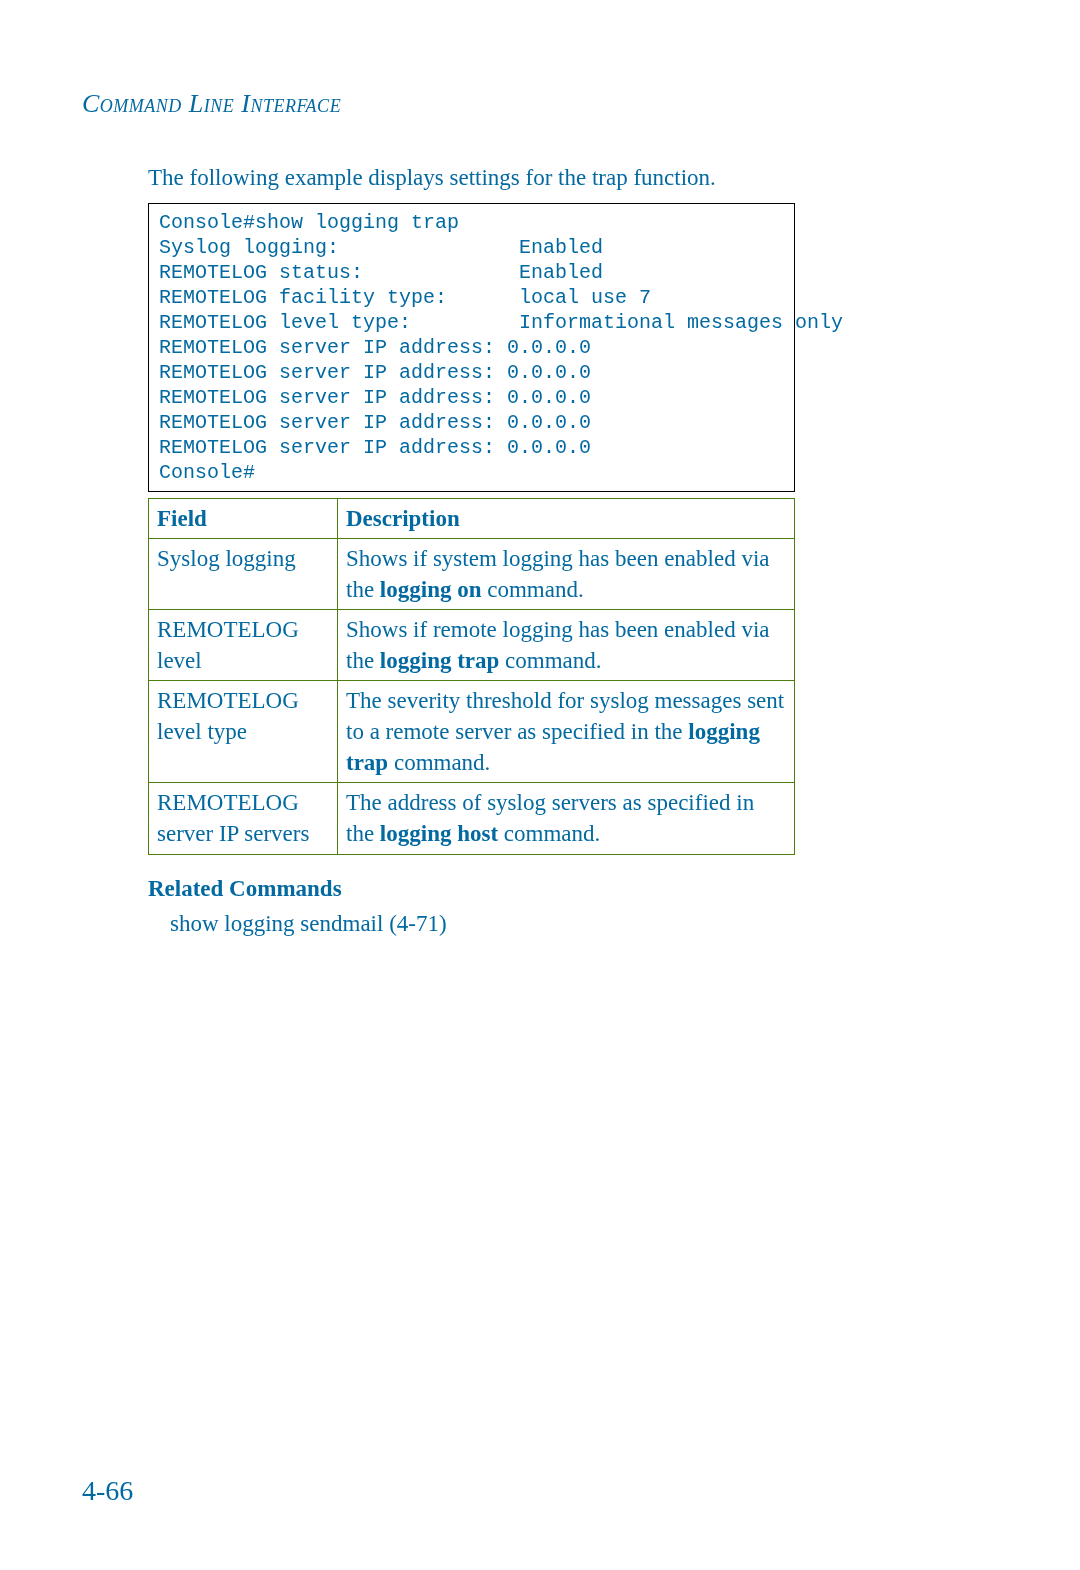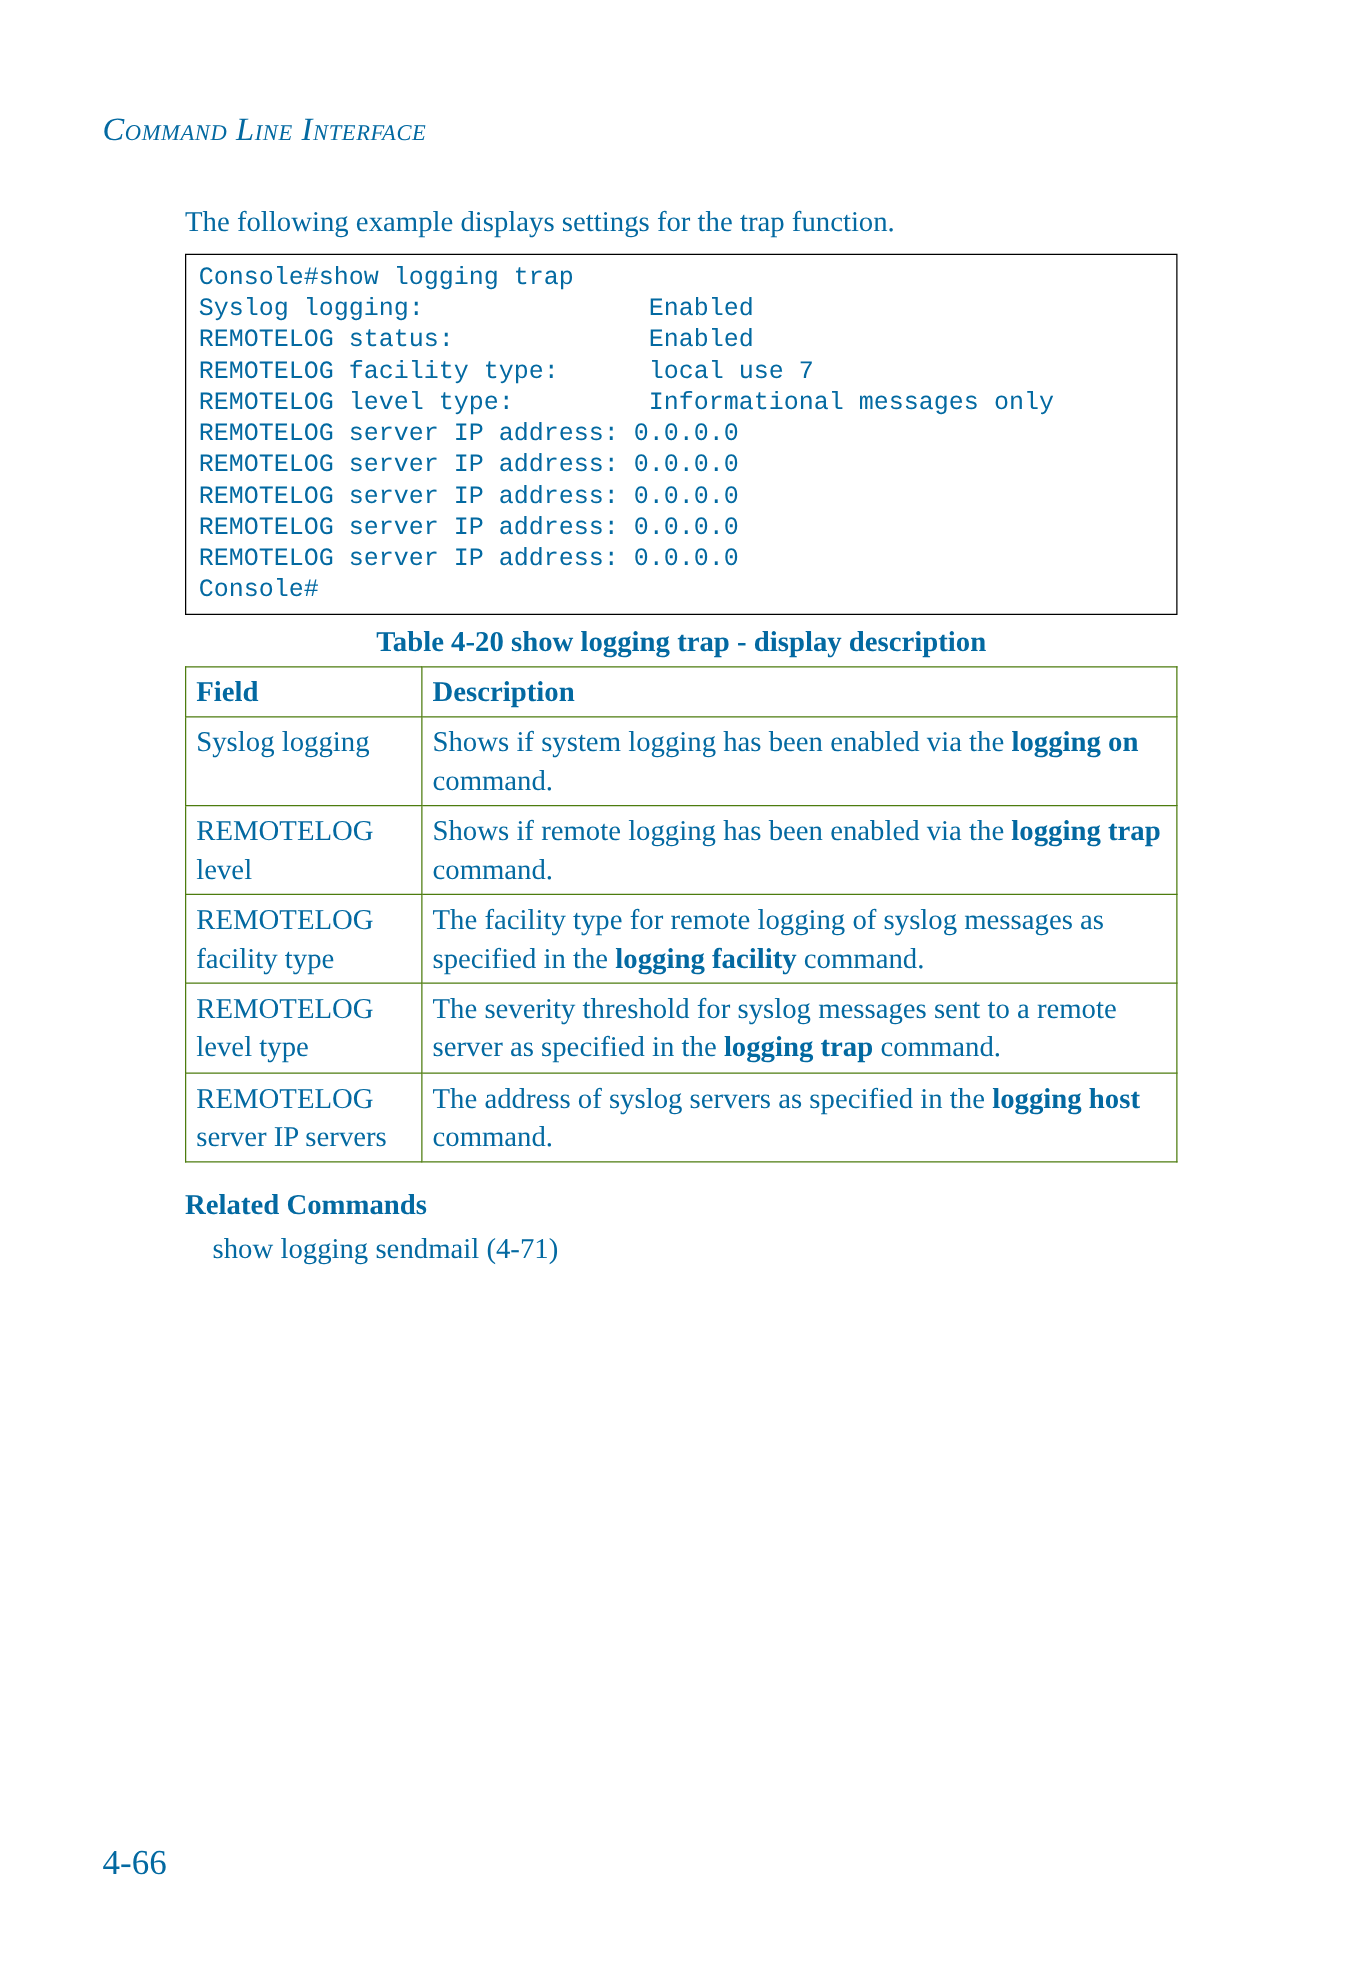--- a/index.html
+++ b/index.html
@@ -24,21 +24,21 @@
     left: 82px;
     font-variant: small-caps;
     font-style: italic;
     font-size: 26px;
     letter-spacing: 0.5px;
   }
   .body {
     position: absolute;
     top: 162px;
     left: 148px;
-    width: 794px;
+    width: 647px;
   }
   .intro {
     margin: 0 0 10px 0;
   }
   .console-box {
     border: 1px solid #000;
     padding: 6px 20px 6px 10px;
     font-family: "Courier New", Courier, monospace;
     font-size: 20px;
     white-space: pre;
@@ -97,46 +97,39 @@
 <span>REMOTELOG status:             Enabled</span>
 <span>REMOTELOG facility type:      local use 7</span>
 <span>REMOTELOG level type:         Informational messages only</span>
 <span>REMOTELOG server IP address: 0.0.0.0</span>
 <span>REMOTELOG server IP address: 0.0.0.0</span>
 <span>REMOTELOG server IP address: 0.0.0.0</span>
 <span>REMOTELOG server IP address: 0.0.0.0</span>
 <span>REMOTELOG server IP address: 0.0.0.0</span>
 <span>Console#</span></div>
 
-    <div class="table-caption">Table 4-20  show logging trap - display description</div>
 
     <table class="desc">
       <thead>
         <tr>
           <th class="col-field">Field</th>
           <th>Description</th>
         </tr>
       </thead>
       <tbody>
         <tr>
           <td>Syslog logging</td>
           <td>
             <span>Shows if system logging has been enabled via the </span><b>logging on</b><span> command.</span>
           </td>
         </tr>
         <tr>
           <td>REMOTELOG level</td>
           <td>
             <span>Shows if remote logging has been enabled via the </span><b>logging trap</b><span> command.</span>
-          </td>
-        </tr>
-        <tr>
-          <td>REMOTELOG facility type</td>
-          <td>
-            <span>The facility type for remote logging of syslog messages as specified in the </span><b>logging facility</b><span> command.</span>
           </td>
         </tr>
         <tr>
           <td>REMOTELOG level type</td>
           <td>
             <span>The severity threshold for syslog messages sent to a remote server as specified in the </span><b>logging trap</b><span> command.</span>
           </td>
         </tr>
         <tr>
           <td>REMOTELOG server IP servers</td>

